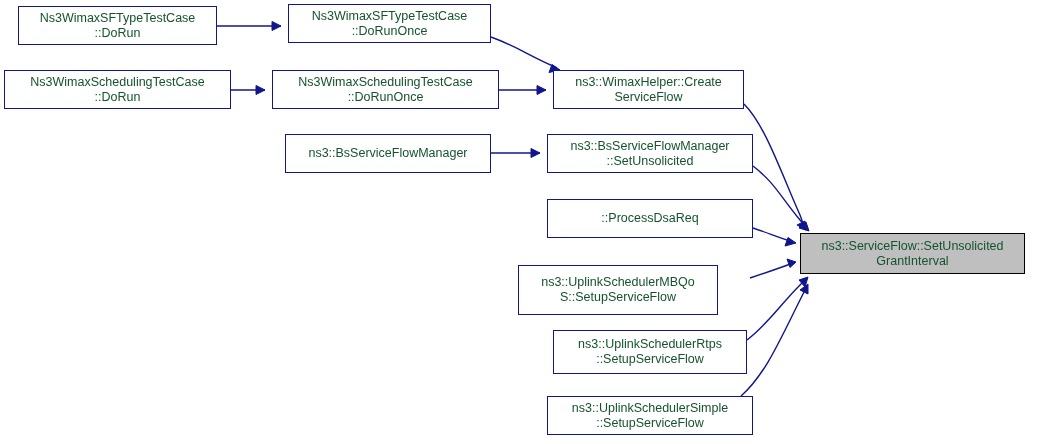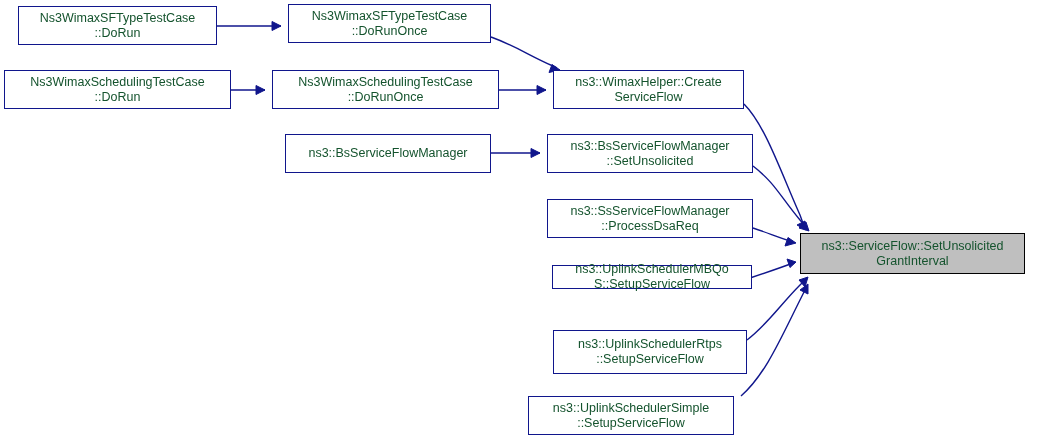--- a/index.html
+++ b/index.html
@@ -85,19 +85,19 @@
       <polygon points="808,284 800,290 808,294"></polygon>
     </svg>
   <div id="node-layer">
       <div class="node" style="left: 18px; top: 6px; width: 199px; height: 39px;"><span class="line">Ns3WimaxSFTypeTestCase</span><span class="line">::DoRun</span></div>
       <div class="node" style="left: 288px; top: 4px; width: 203px; height: 39px;"><span class="line">Ns3WimaxSFTypeTestCase</span><span class="line">::DoRunOnce</span></div>
       <div class="node" style="left: 4px; top: 70px; width: 227px; height: 39px;"><span class="line">Ns3WimaxSchedulingTestCase</span><span class="line">::DoRun</span></div>
       <div class="node" style="left: 272px; top: 70px; width: 227px; height: 39px;"><span class="line">Ns3WimaxSchedulingTestCase</span><span class="line">::DoRunOnce</span></div>
       <div class="node" style="left: 553px; top: 70px; width: 191px; height: 39px;"><span class="line">ns3::WimaxHelper::Create</span><span class="line">ServiceFlow</span></div>
       <div class="node" style="left: 285px; top: 134px; width: 206px; height: 39px;"><span class="line">ns3::BsServiceFlowManager</span></div>
       <div class="node" style="left: 547px; top: 134px; width: 206px; height: 39px;"><span class="line">ns3::BsServiceFlowManager</span><span class="line">::SetUnsolicited</span></div>
-      <div class="node" style="left: 547px; top: 199px; width: 206px; height: 39px;"><span class="line">ns3::SsServiceFlowManager</span><span class="line">::ProcessDsaReq</span></div>
-      <div class="node" style="left: 552px; top: 265px; width: 200px; height: 24px;"><span class="line">ns3::UplinkSchedulerMBQo</span><span class="line">S::SetupServiceFlow</span></div>
+      <div class="node" style="left: 547px; top: 199px; width: 206px; height: 39px;"><span class="line">::ProcessDsaReq</span></div>
+      <div class="node" style="left: 518px; top: 265px; width: 200px; height: 50px;"><span class="line">ns3::UplinkSchedulerMBQo</span><span class="line">S::SetupServiceFlow</span></div>
       <div class="node" style="left: 553px; top: 330px; width: 194px; height: 44px;"><span class="line">ns3::UplinkSchedulerRtps</span><span class="line">::SetupServiceFlow</span></div>
-      <div class="node" style="left: 528px; top: 396px; width: 206px; height: 39px;"><span class="line">ns3::UplinkSchedulerSimple</span><span class="line">::SetupServiceFlow</span></div>
+      <div class="node" style="left: 547px; top: 396px; width: 206px; height: 39px;"><span class="line">ns3::UplinkSchedulerSimple</span><span class="line">::SetupServiceFlow</span></div>
       <div class="node highlight" style="left: 800px; top: 233px; width: 225px; height: 41px;"><span class="line">ns3::ServiceFlow::SetUnsolicited</span><span class="line">GrantInterval</span></div>
     </div>
 </div>
 
 </body></html>

